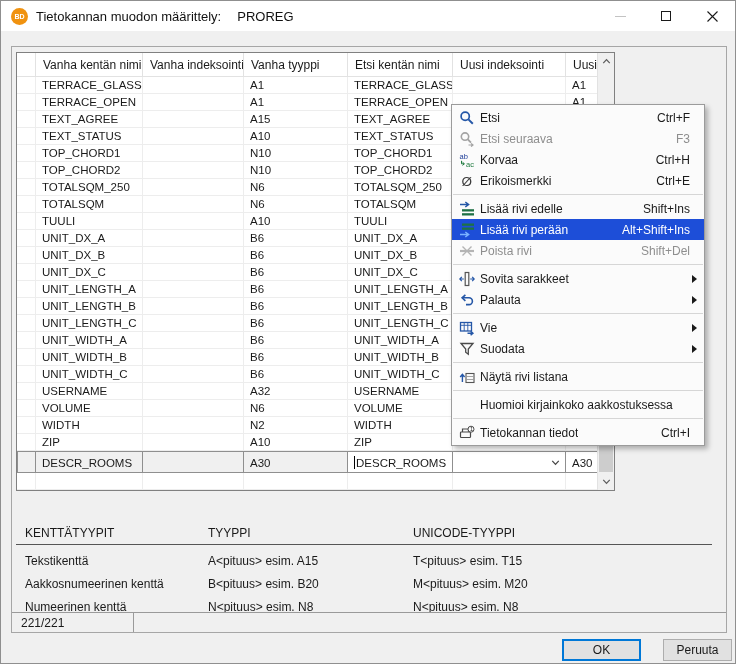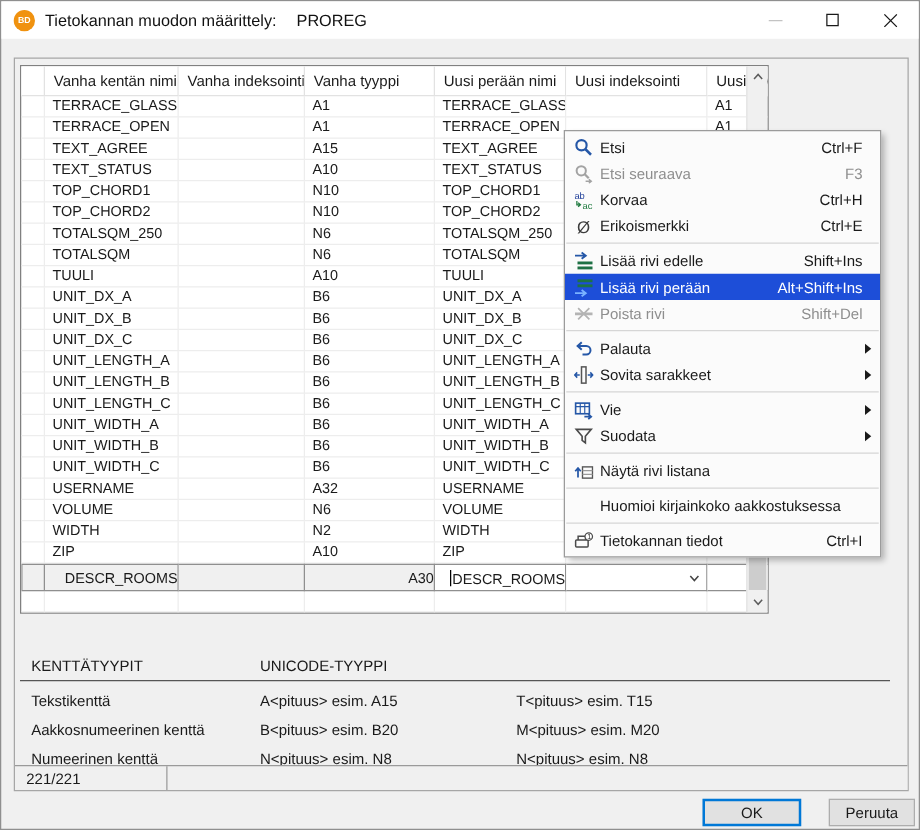--- a/index.html
+++ b/index.html
@@ -27,21 +27,21 @@
   .thead,.trow{display:grid;grid-template-columns:19px 107px 101px 104px 105px 113px 115px 1fr;}
   .thead{height:24px;}
   .thead .hcell{border-right:1px solid #e2e2e2;border-bottom:1px solid #e2e2e2;
     padding:5px 0 0 7px;white-space:nowrap;overflow:hidden;background:#fff;}
   .thead .hcell:last-child{border-right:none;}
   .trow{height:17px;}
   .trow .cell{border-right:1px solid #ededed;border-bottom:1px solid #ededed;
     padding:1px 0 0 6px;line-height:14px;white-space:nowrap;overflow:hidden;font-size:11.5px;}
   .trow .cell.filler{border-right:none;}
   
-  .trow.sel{height:22px;position:relative;text-align:right;}
+  .trow.sel{height:22px;position:relative;}
   .trow.sel .cell{background:#f0f0f0;border:1px solid #8f8f8f;border-left:none;padding-top:4px;font-size:11.5px;}
   .trow.sel .cell:first-child{border-left:1px solid #8f8f8f;}
   .trow.sel .cell.edit{background:#fff;position:relative;}
   .caret{display:inline-block;width:1px;height:13px;background:#000;vertical-align:-2px;margin-right:1px;}
   .combo{position:relative;background:#fff;}
   .combo .chev{position:absolute;right:3px;top:4px;width:13px;height:13px;}
   
   .vscroll{position:absolute;right:0;top:0;bottom:0;width:17px;background:#f0f0f0;border-left:1px solid #e2e2e2;}
   .sbtn{position:absolute;left:0;width:17px;height:17px;display:flex;align-items:center;justify-content:center;}
   .sbtn.up{top:0;} .sbtn.down{bottom:0;}
@@ -104,21 +104,21 @@
   </div>
 
   <div class="panel">
 
     <div class="table">
       <div class="thead">
         <div class="hcell"></div>
         <div class="hcell">Vanha kentän nimi</div>
         <div class="hcell">Vanha indeksointi</div>
         <div class="hcell">Vanha tyyppi</div>
-        <div class="hcell">Uusi perään nimi</div>
+        <div class="hcell">Etsi kentän nimi</div>
         <div class="hcell">Uusi indeksointi</div>
         <div class="hcell">Uusi tyyppi</div>
         <div class="hcell"></div>
       </div>
       <div id="rows">
           <div class="trow">
             <div class="cell"></div>
             <div class="cell">TERRACE_GLASS</div>
             <div class="cell"></div>
             <div class="cell">A1</div>
@@ -374,20 +374,21 @@
           <svg width="13" height="13" viewBox="0 0 16 16">
               <path d="M4 6 L8 10.4 L12 6" fill="none" stroke="#5c5c5c" stroke-width="1.5"></path>
             </svg>
         </div>
       </div>
     </div>
 
     <div class="legend">
       <div class="legrid lhead">
         <div>KENTTÄTYYPIT</div>
+        <div>TYYPPI</div>
         <div>UNICODE-TYYPPI</div>
       </div>
       <div class="lrule"></div>
       <div id="legend-rows">
           <div class="legrid lrow">
             <div>Tekstikenttä</div>
             <div>A&lt;pituus&gt; esim. A15</div>
             <div>T&lt;pituus&gt; esim. T15</div>
           </div>
           <div class="legrid lrow">
@@ -484,36 +485,36 @@
             <path d="M3.5 3.5 L12.5 12.5 M12.5 3.5 L3.5 12.5" stroke="#b4b4b4" stroke-width="1.4"></path>
           </svg>
         </span>
         <span class="mlabel">Poista rivi</span>
         <span class="mshort">Shift+Del</span>
       </div>
       <div class="msep"></div>
       <div class="mitem">
         <span class="mic">
           <svg viewBox="0 0 16 16">
+            <rect x="6.2" y="1.5" width="3.6" height="13" fill="none" stroke="#555" stroke-width="1.2"></rect>
+            <path d="M0.5 8 H4.8 M2.8 5.9 L0.8 8 L2.8 10.1 M15.5 8 H11.2 M13.2 5.9 L15.2 8 L13.2 10.1" fill="none" stroke="#2557a7" stroke-width="1.2"></path>
+          </svg>
+        </span>
+        <span class="mlabel">Sovita sarakkeet</span>
+        <span class="mshort"></span>
+        <span class="marrow"></span>
+      </div>
+      <div class="mitem">
+        <span class="mic">
+          <svg viewBox="0 0 16 16">
             <path d="M3.4 5.8 h6.6 a3.4 3.4 0 0 1 0 6.8 H7" fill="none" stroke="#2557a7" stroke-width="1.6"></path>
             <path d="M6.4 2.8 L3.1 5.8 L6.4 8.8" fill="none" stroke="#2557a7" stroke-width="1.6"></path>
           </svg>
         </span>
         <span class="mlabel">Palauta</span>
-        <span class="mshort"></span>
-        <span class="marrow"></span>
-      </div>
-      <div class="mitem">
-        <span class="mic">
-          <svg viewBox="0 0 16 16">
-            <rect x="6.2" y="1.5" width="3.6" height="13" fill="none" stroke="#555" stroke-width="1.2"></rect>
-            <path d="M0.5 8 H4.8 M2.8 5.9 L0.8 8 L2.8 10.1 M15.5 8 H11.2 M13.2 5.9 L15.2 8 L13.2 10.1" fill="none" stroke="#2557a7" stroke-width="1.2"></path>
-          </svg>
-        </span>
-        <span class="mlabel">Sovita sarakkeet</span>
         <span class="mshort"></span>
         <span class="marrow"></span>
       </div>
       <div class="msep"></div>
       <div class="mitem">
         <span class="mic">
           <svg viewBox="0 0 16 16">
             <rect x="1.5" y="2.5" width="11" height="8.5" fill="none" stroke="#2557a7" stroke-width="1.3"></rect>
             <path d="M1.5 5.3 h11 M5.2 2.5 v8.5 M8.8 2.5 v8.5" stroke="#2557a7" stroke-width="0.9" fill="none"></path>
             <path d="M8.5 13.3 h5.3 m-2.2-2 l2.3 2 -2.3 2" fill="none" stroke="#2557a7" stroke-width="1.5"></path>

